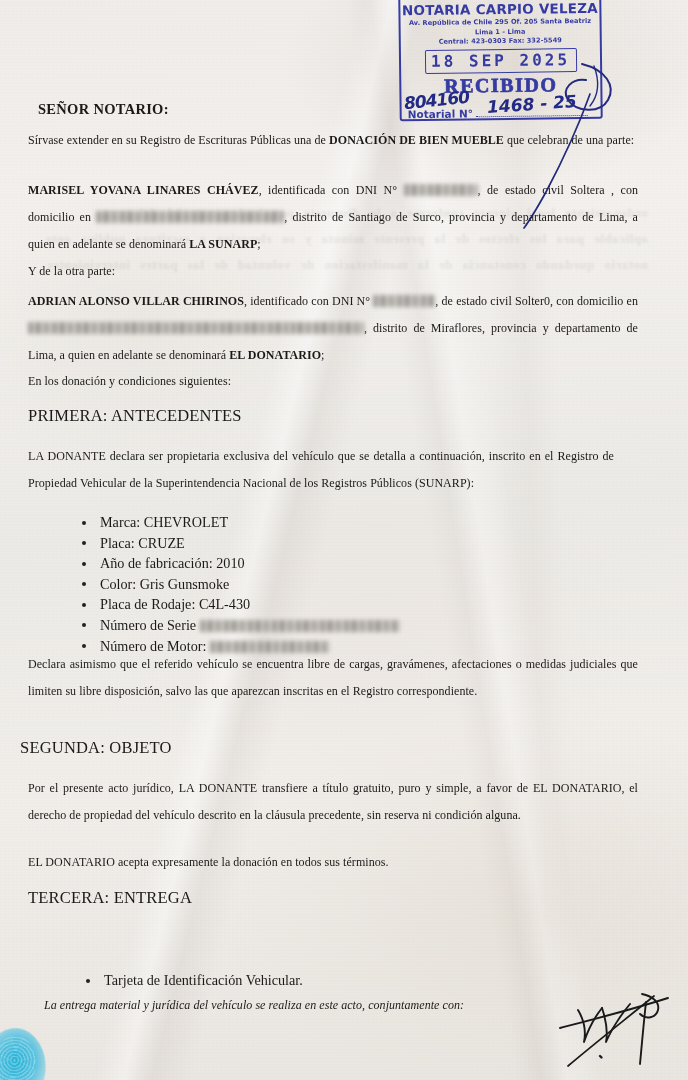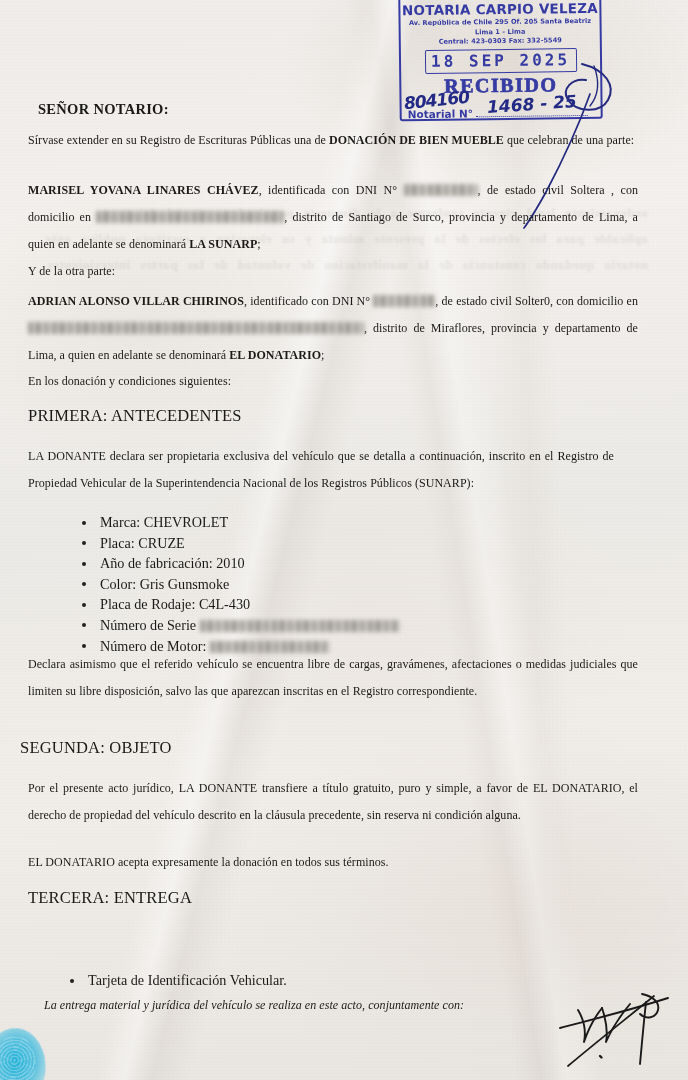--- a/index.html
+++ b/index.html
@@ -327,21 +327,21 @@
 
     <p class="para" style="left:28px; top:651px; width:610px; margin:0;">Declara asimismo que el referido vehículo se encuentra libre de cargas, gravámenes, afectaciones o medidas judiciales que limiten su libre disposición, salvo las que aparezcan inscritas en el Registro correspondiente.</p>
 
     <div class="heading" style="left:20px; top:738px;">SEGUNDA: OBJETO</div>
     <p class="para" style="left:28px; top:775px; width:610px; margin:0;">Por el presente acto jurídico, LA DONANTE transfiere a título gratuito, puro y simple, a favor de EL DONATARIO, el derecho de propiedad del vehículo descrito en la cláusula precedente, sin reserva ni condición alguna.</p>
     <p class="para nojust" style="left:28px; top:849px; width:610px; margin:0;">EL DONATARIO acepta expresamente la donación en todos sus términos.</p>
 
     <div class="heading" style="left:28px; top:888px;">TERCERA: ENTREGA</div>
     <p class="para nojust" style="left:28px; top:976px; width:610px; margin:16px;font-style:italic;">La entrega material y jurídica del vehículo se realiza en este acto, conjuntamente con:</p>
 
-    <ul class="speclist" style="left:16px; top:970px; width:520px;">
+    <ul class="speclist" style="left:32px; top:970px; width:520px;">
       <li>
         <span>Tarjeta de Identificación Vehicular.</span>
       </li>
     </ul>
 
     <svg class="pen" id="bottom-sign" width="128" height="88" viewBox="0 0 128 88">
       <g fill="none" stroke="#1a1a1a" stroke-linecap="round" stroke-linejoin="round">
         <path d="M4 36 C34 28 68 20 112 6" stroke-width="1.9"></path>
         <path d="M22 18 C28 28 30 40 28 50 C32 38 38 26 46 16" stroke-width="1.9"></path>
         <path d="M46 16 C50 28 52 40 50 50 C56 36 64 24 74 12" stroke-width="1.9"></path>

